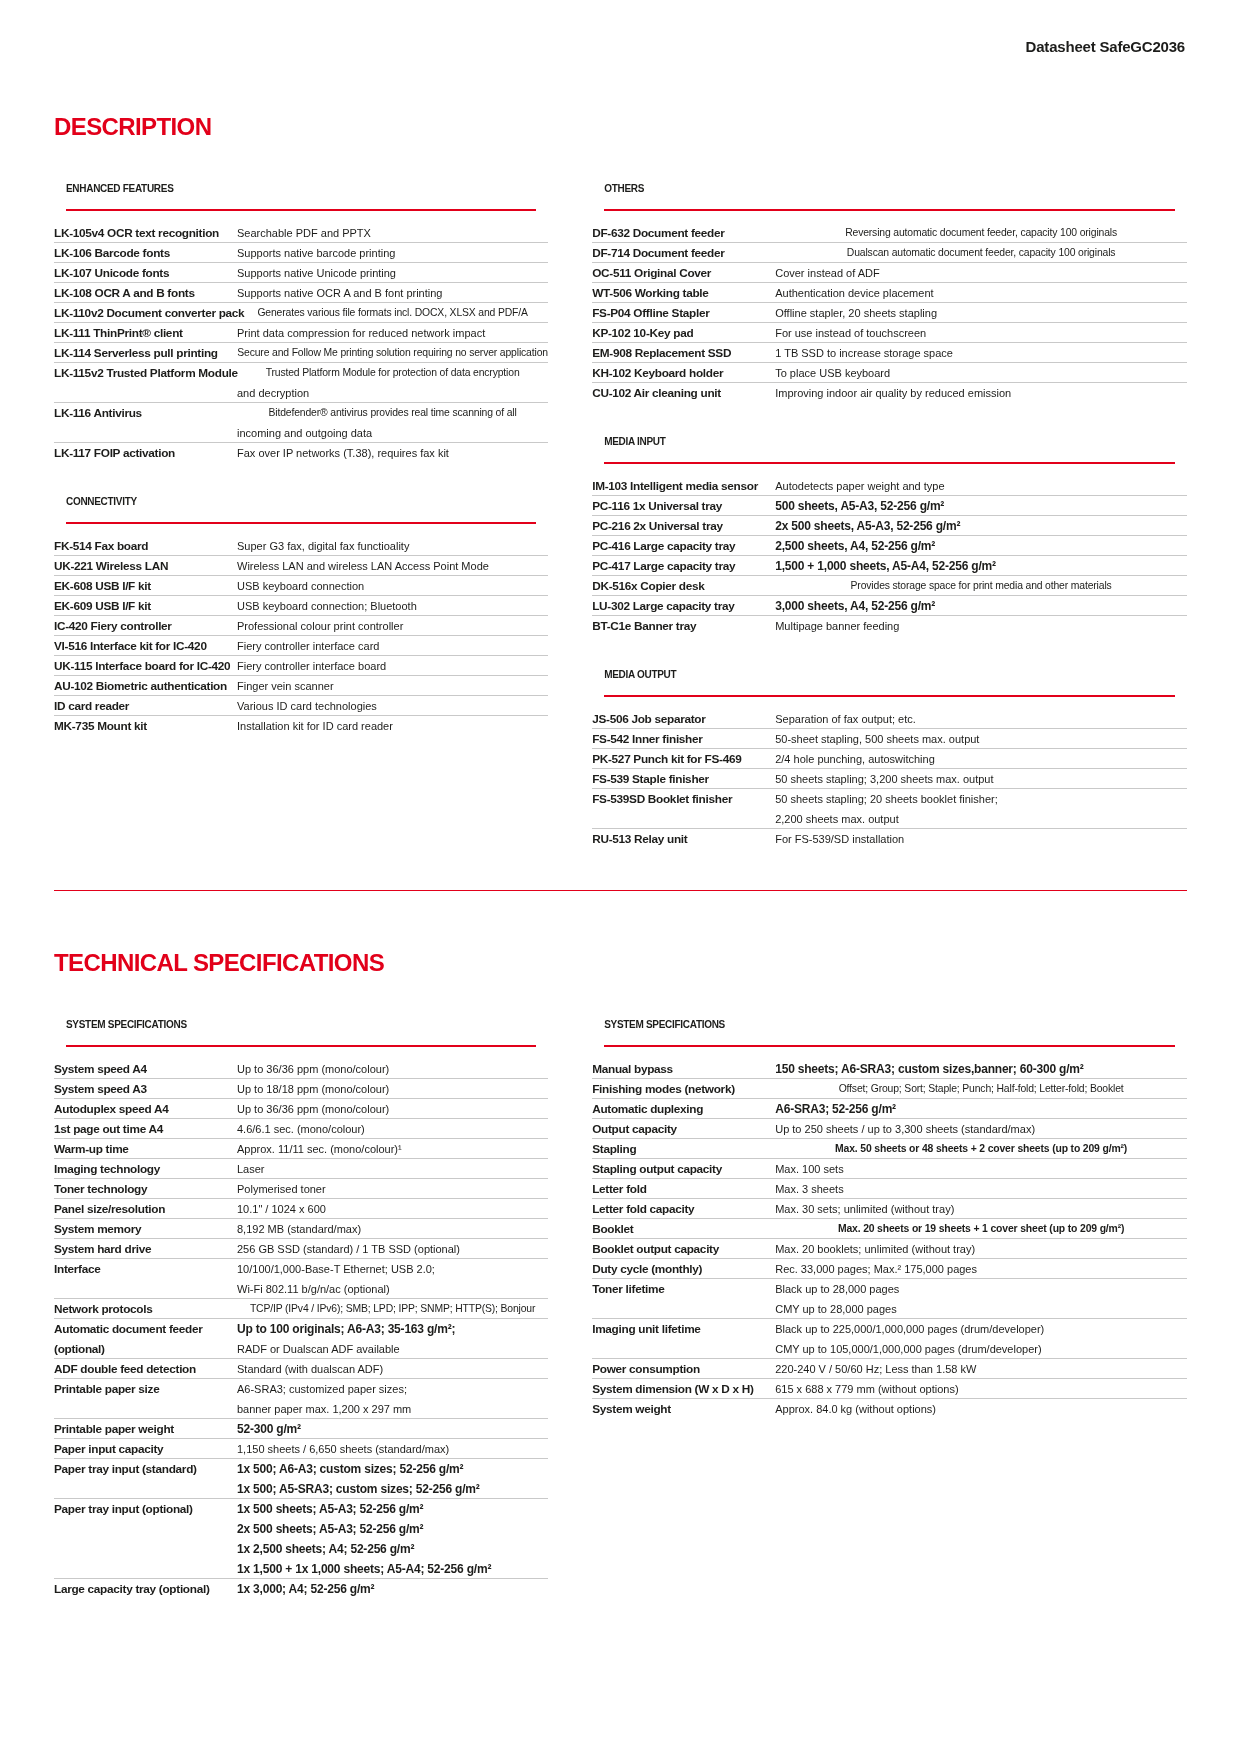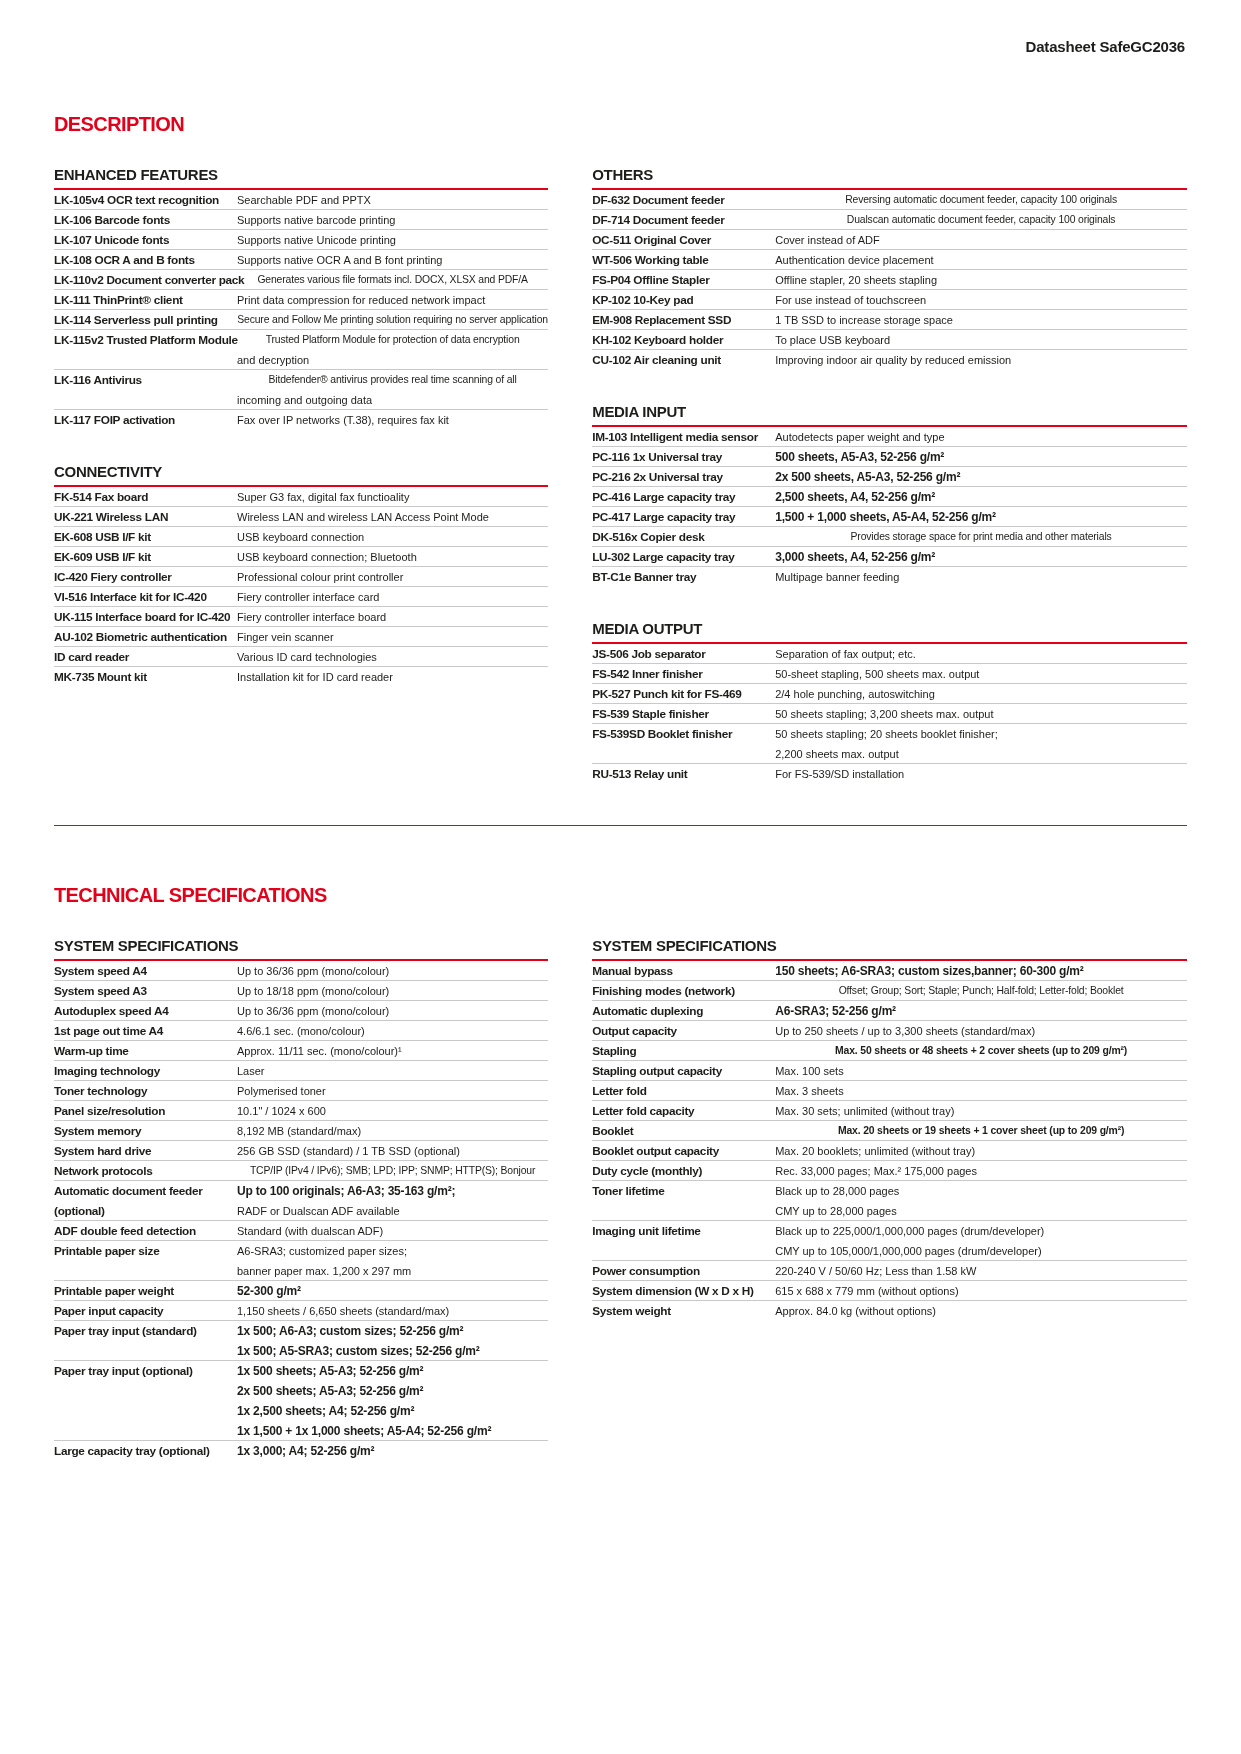--- a/index.html
+++ b/index.html
@@ -12,40 +12,40 @@
   .page-header{
     padding:38px 56px 0 40px;
     text-align:right;
     font-size:15px;
     font-weight:700;
     letter-spacing:-0.2px;
   }
   main{padding:0 54px;}
   .section-title{
     margin:58px 0 0 0;
-    font-size:20px;
+    font-size:24px;
     font-weight:700;
     letter-spacing:-0.6px;
     color:#e2001a;
   }
   .two-col{
     display:grid;
     grid-template-columns:506fr 609fr;
     column-gap:44px;
     margin-top:30px;
     align-items:start;
   }
   .spec-section{margin-top:34px;}
   .spec-section:first-child{margin-top:0;}
   .spec-heading{
-    margin:0;
-    font-size:15px;
+    margin:12px;
+    font-size:10px;
     font-weight:700;
     letter-spacing:-0.3px;
-    padding-bottom:5px;
+    padding-bottom:15px;
     border-bottom:2px solid #e2001a;
   }
   .spec-row{
     display:grid;
     grid-template-columns:183px 1fr;
     align-items:start;
     border-bottom:1px solid #c9c9c9;
   }
   .spec-row:last-child{border-bottom:none;}
   .spec-label{
@@ -537,20 +537,29 @@
           <div class="spec-row">
             <div class="spec-label">
               <div class="lbl-line">System hard drive</div>
             </div>
             <div class="spec-value">
               <div class="spec-line">256 GB SSD (standard) / 1 TB SSD (optional)</div>
             </div>
           </div>
           <div class="spec-row">
             <div class="spec-label">
+              <div class="lbl-line">Interface</div>
+            </div>
+            <div class="spec-value">
+              <div class="spec-line">10/100/1,000-Base-T Ethernet; USB 2.0;</div>
+              <div class="spec-line">Wi-Fi 802.11 b/g/n/ac (optional)</div>
+            </div>
+          </div>
+          <div class="spec-row">
+            <div class="spec-label">
               <div class="lbl-line">Network protocols</div>
             </div>
             <div class="spec-value">
               <div class="spec-line tight">TCP/IP (IPv4 / IPv6); SMB; LPD; IPP; SNMP; HTTP(S); Bonjour</div>
             </div>
           </div>
           <div class="spec-row">
             <div class="spec-label">
               <div class="lbl-line">Automatic document feeder</div>
               <div class="lbl-line">(optional)</div>

